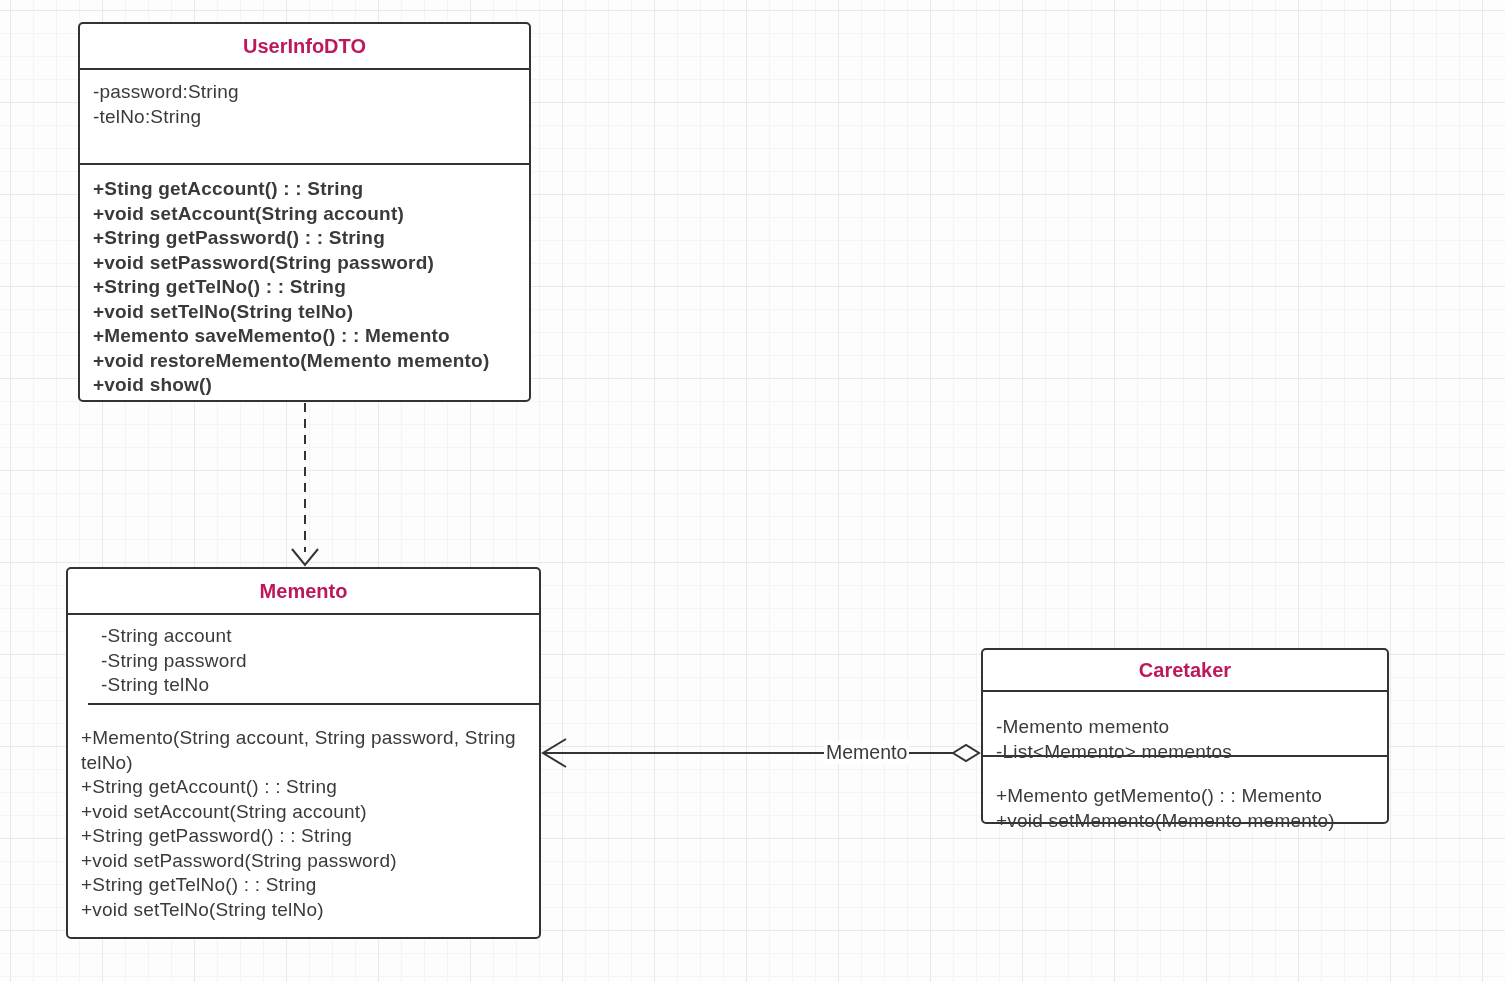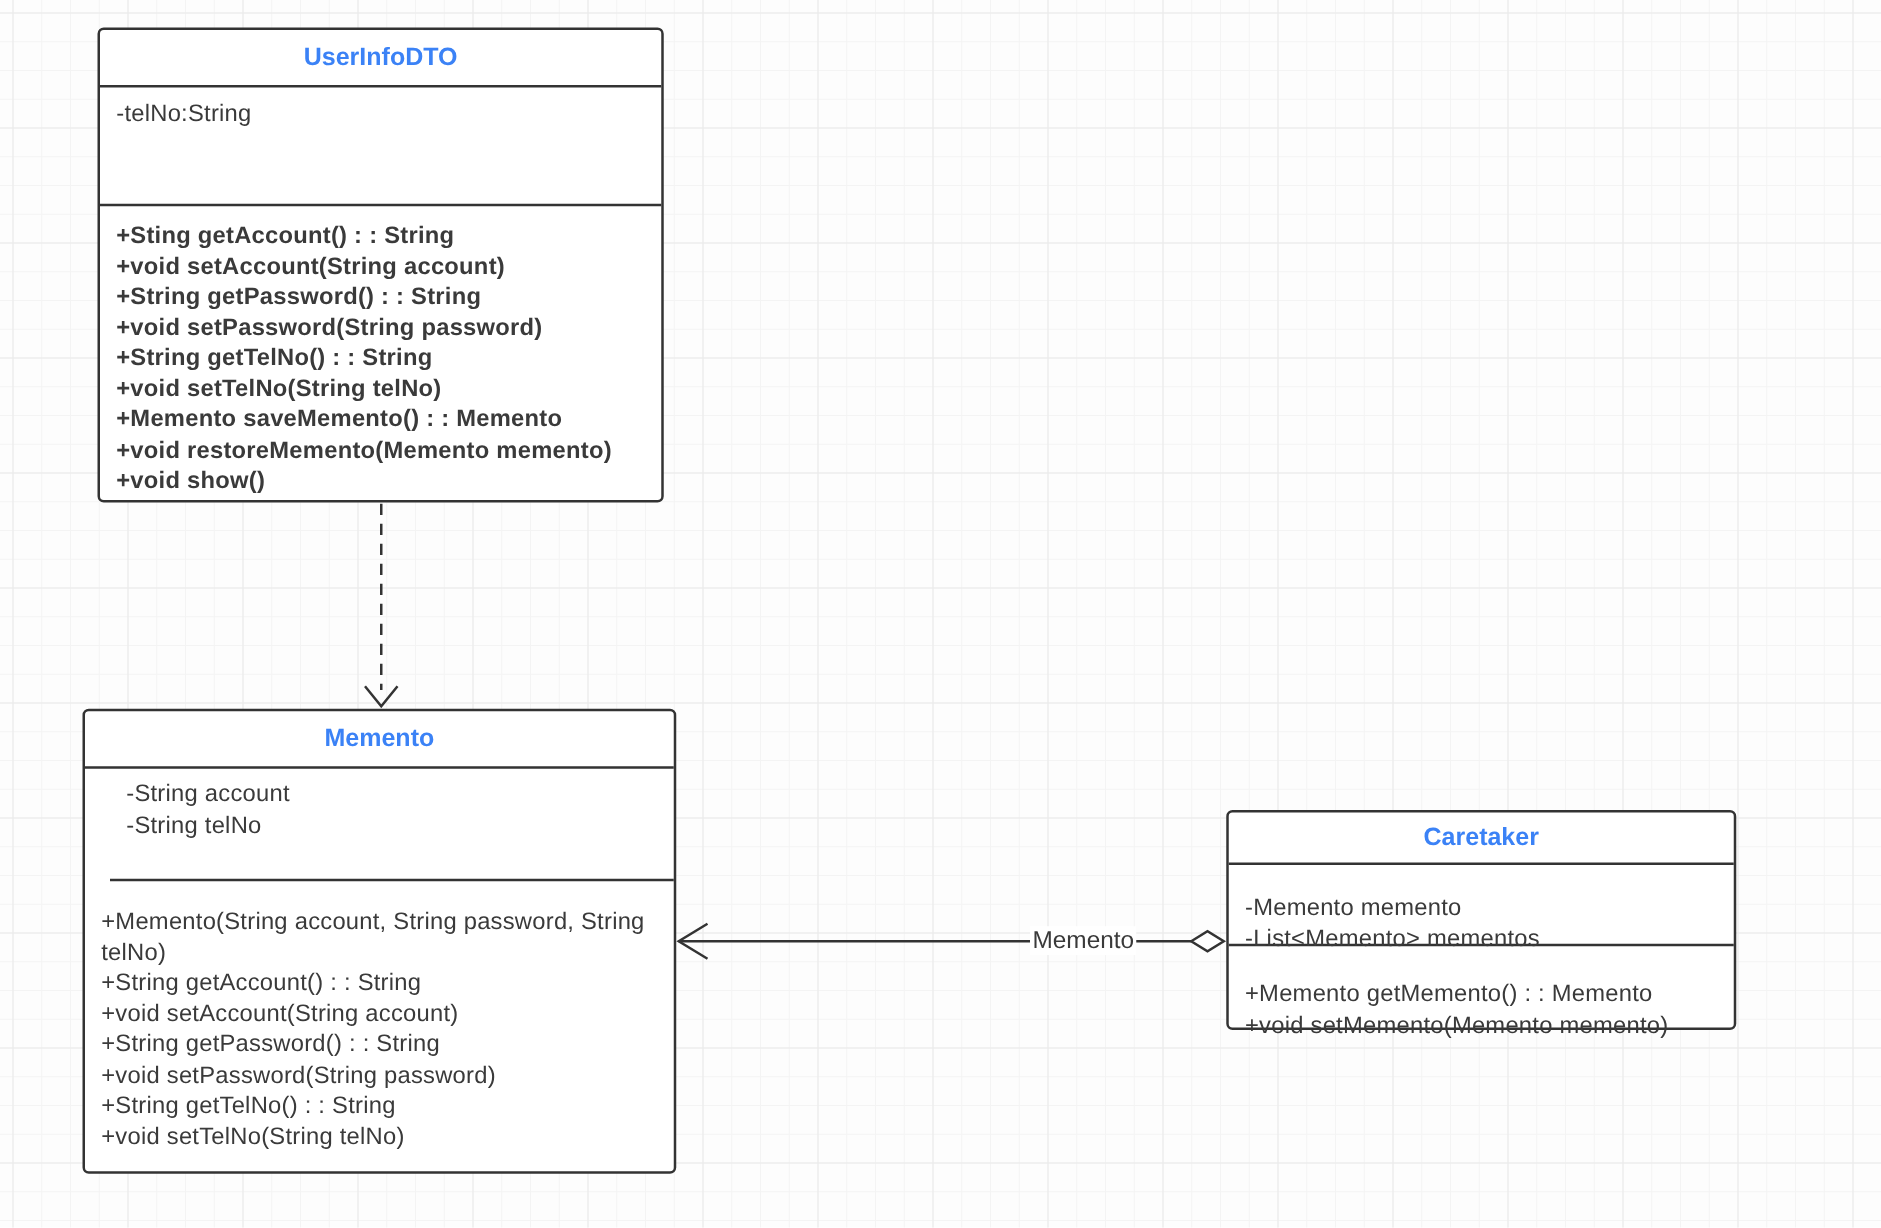--- a/index.html
+++ b/index.html
@@ -34,21 +34,21 @@
     border: 2px solid #333333;
     border-radius: 5px;
     color: #3a3a3a;
     z-index: 2;
   }
   .uml-title {
     font-size: 20px;
     font-weight: bold;
     text-align: center;
     border-bottom: 2px solid #333333;
-    color: #3b82f6;
+    color: #be185d;
   }
   .uml-attrs { border-bottom: 2px solid #333333; }
   .uml-attrs, .uml-methods {
     padding-left: 13px;
     padding-right: 8px;
     box-sizing: border-box;
   }
   .uml-line {
     font-size: 19px;
     line-height: 24.5px;
@@ -102,39 +102,41 @@
     <g stroke="#333333" stroke-width="2" fill="none">
       <line x1="543" y1="753" x2="953" y2="753"></line>
       <polyline points="566,739 543,753 566,767"></polyline>
       <polygon points="953,753 966,745 979,753 966,761" fill="#ffffff"></polygon>
     </g>
   </svg>
 
   <div class="uml-class" id="class-userinfodto">
     <div class="uml-title">UserInfoDTO</div>
     <div class="uml-attrs">
+      <div class="uml-line">-password:String</div>
       <div class="uml-line">-telNo:String</div>
     </div>
     <div class="uml-methods">
       <div class="uml-line">+Sting getAccount() : : String</div>
       <div class="uml-line">+void setAccount(String account)</div>
       <div class="uml-line">+String getPassword() : : String</div>
       <div class="uml-line">+void setPassword(String password)</div>
       <div class="uml-line">+String getTelNo() : : String</div>
       <div class="uml-line">+void setTelNo(String telNo)</div>
       <div class="uml-line">+Memento saveMemento() : : Memento</div>
       <div class="uml-line">+void restoreMemento(Memento memento)</div>
       <div class="uml-line">+void show()</div>
     </div>
   </div>
 
   <div class="uml-class" id="class-memento">
     <div class="uml-title">Memento</div>
     <div class="uml-attrs">
       <div class="uml-line">-String account</div>
+      <div class="uml-line">-String password</div>
       <div class="uml-line">-String telNo</div>
     </div>
     <div class="uml-methods">
       <div class="uml-line">+Memento(String account, String password, String telNo)</div>
       <div class="uml-line">+String getAccount() : : String</div>
       <div class="uml-line">+void setAccount(String account)</div>
       <div class="uml-line">+String getPassword() : : String</div>
       <div class="uml-line">+void setPassword(String password)</div>
       <div class="uml-line">+String getTelNo() : : String</div>
       <div class="uml-line">+void setTelNo(String telNo)</div>

